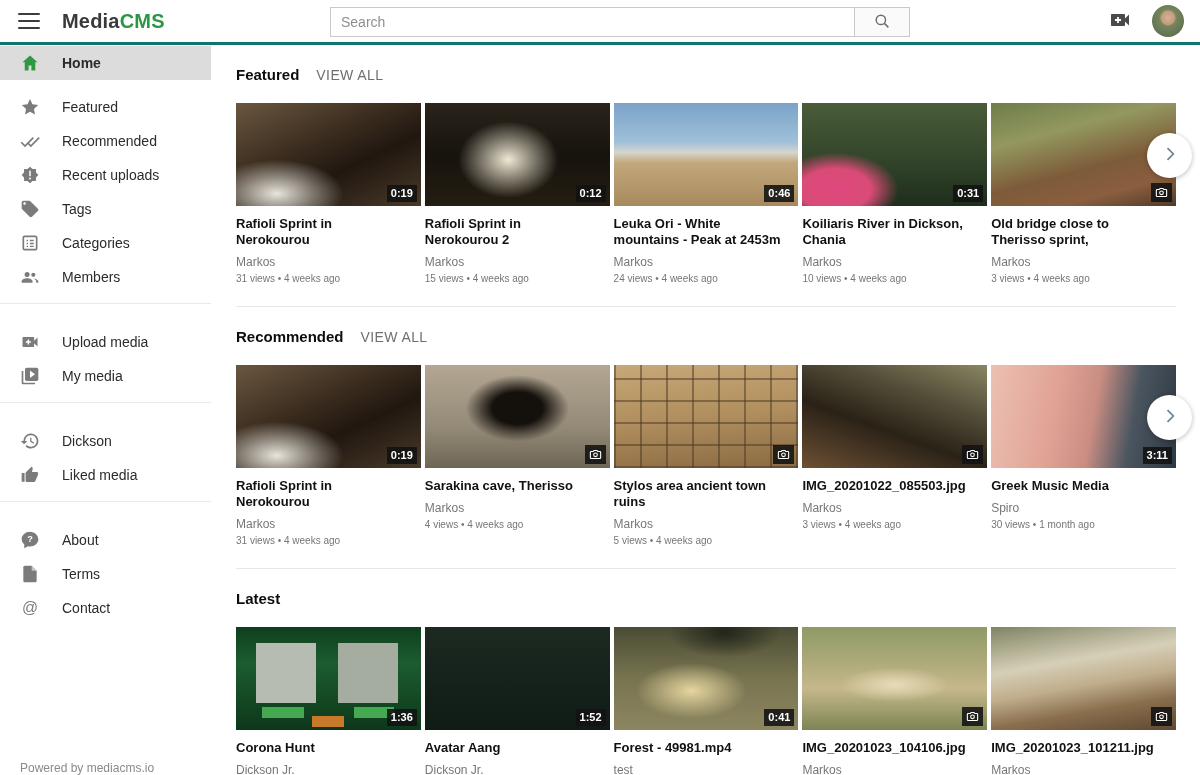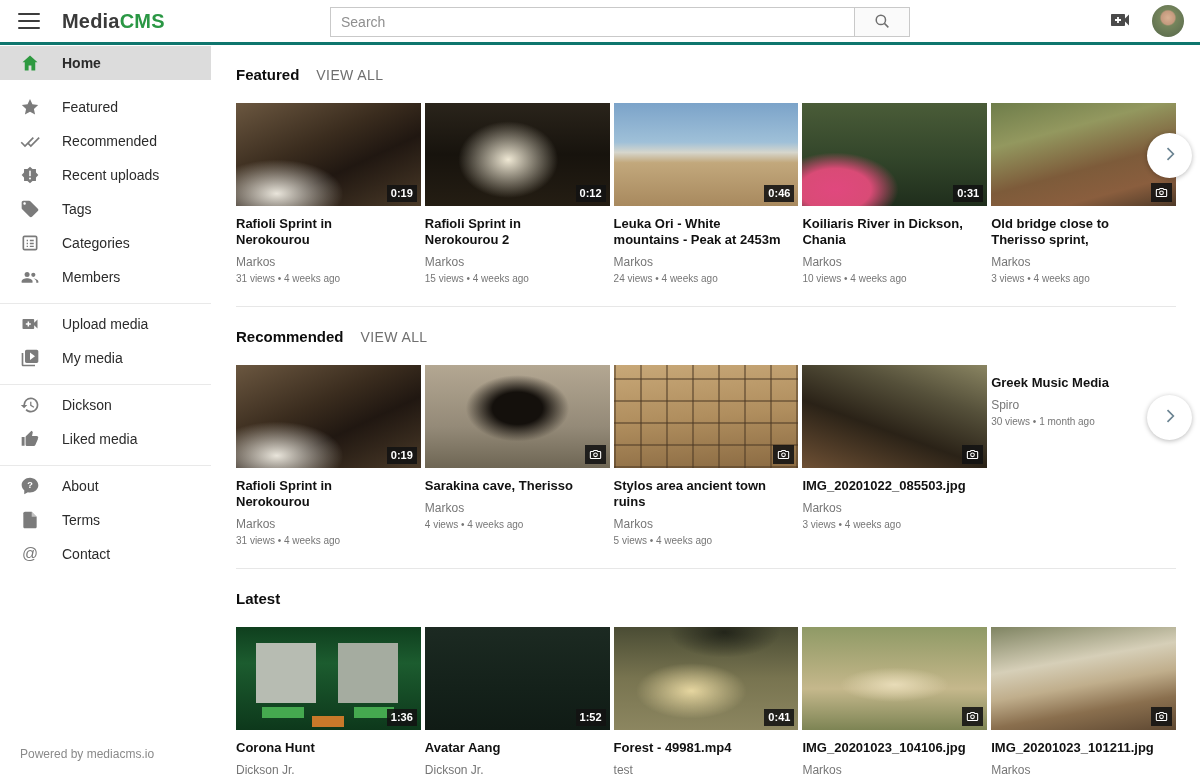--- a/index.html
+++ b/index.html
@@ -15,26 +15,26 @@
   .search-wrap { position:absolute; left:330px; top:7px; display:flex; }
   .search-input { width:525px; height:30px; border:1px solid #c9c9c9; padding:0 10px; font-size:14px; color:#0369a1; outline:none; font-family:inherit; }
   .search-input::placeholder { color:#8f8f8f; }
   .search-btn { width:55px; height:30px; border:1px solid #c9c9c9; border-left:none; background:#fafafa; display:flex; align-items:center; justify-content:center; cursor:pointer; color:#6f6f6f; }
   .topbar-right { margin-left:auto; display:flex; align-items:center; gap:20px; margin-right:16px; }
   .upload-top-btn { background:none; border:none; cursor:pointer; color:#4a4a4a; display:flex; }
   .avatar { width:32px; height:32px; border-radius:50%; cursor:pointer; border:none; }
 
   
   .sidebar { position:absolute; top:46px; left:0; bottom:0; width:211px; background:#fff; display:flex; flex-direction:column; z-index:4; }
-  .sidebar-group + .sidebar-group { border-top:1px solid #e9e9e9; margin-top:9px; padding-top:3px; }
+  .sidebar-group + .sidebar-group { border-top:1px solid #e9e9e9; margin-top:9px; padding-top:21px; }
   .sidebar-item { display:flex; align-items:center; height:34px; padding-left:20px; gap:22px; font-size:14px; color:#2b2b2b; cursor:pointer; }
   .sidebar-item .icon { width:20px; height:20px; color:#7b7b7b; display:flex; }
   .sidebar-item.active { background:#dcdcdc; font-weight:bold; margin-bottom:10px; }
   .sidebar-item.active .icon { color:#2e9940; }
-  .powered { margin-top:auto; padding:0 0 14px 20px; font-size:12px; color:#8a8a8a; }
+  .powered { margin-top:auto; padding:0 0 0 20px; font-size:12px; color:#8a8a8a; }
 
   
   .main { position:absolute; left:211px; top:46px; right:0; bottom:0; padding:19px 24px 0 25px; overflow:hidden; background:#fff; }
   .media-section { border-bottom:1px solid #e7e7e7; margin-bottom:21px; }
   .sec-head { display:flex; align-items:baseline; gap:17px; margin:1px 0 20px; }
   .sec-title { font-size:15px; font-weight:bold; color:#0d0d0d; }
   .view-all { font-size:14px; color:#6f6f6f; letter-spacing:.4px; text-decoration:none; cursor:pointer; }
   .cards-wrap { position:relative; }
   .cards { display:grid; grid-template-columns:repeat(5,1fr); gap:4px; }
   .card { cursor:pointer; }
@@ -330,20 +330,23 @@
                     <circle cx="12" cy="12.5" r="3.4"></circle>
                   </svg>
                 </span>
               </span>
     </div>
     <div class="card-title">IMG_20201022_085503.jpg</div>
     <div class="card-author">Markos</div>
     <div class="card-meta">3 views • 4 weeks ago</div>
   </div>
           <div class="card">
+    <div class="thumb" style="background: linear-gradient(100deg, rgb(236, 192, 178) 0%, rgb(224, 162, 149) 35%, rgb(201, 141, 130) 55%, rgb(74, 85, 96) 75%, rgb(46, 56, 66) 100%);">
+      <span class="badge">3:11</span>
+    </div>
     <div class="card-title">Greek Music Media</div>
     <div class="card-author">Spiro</div>
     <div class="card-meta">30 views • 1 month ago</div>
   </div>
         </div>
       <button class="next-btn">
           <span><svg width="20" height="20" viewBox="0 0 24 24" fill="none" stroke="currentColor" stroke-width="2">
               <path d="M9 5l7 7-7 7"></path>
             </svg></span>
         </button>

